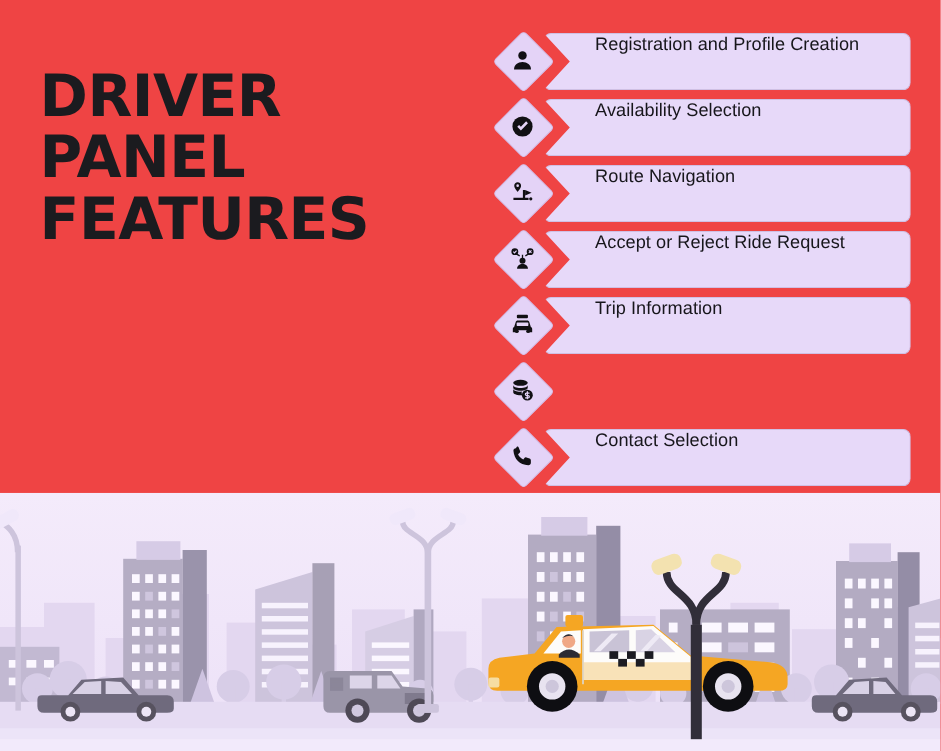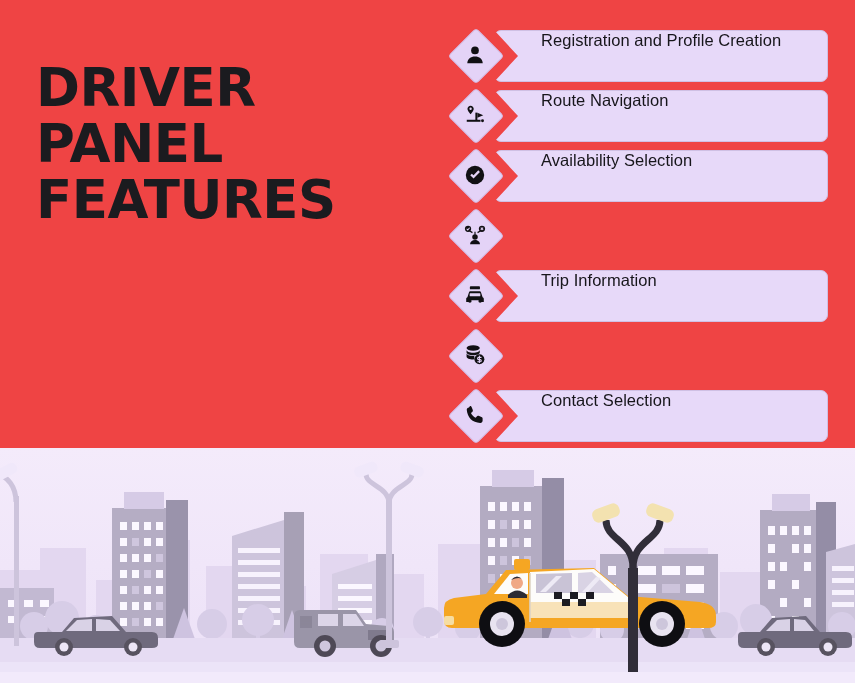--- a/index.html
+++ b/index.html
@@ -422,65 +422,68 @@
       <div class="pill">
         <span class="plabel">Registration and Profile Creation</span>
       </div>
     </div>
 
     <div class="frow">
       <div class="diamond">
         <span class="dshape"></span>
         <span class="ico">
           <svg viewBox="0 0 24 24">
+            <circle cx="12" cy="12" r="10"></circle>
+            <path d="M6.8 12.3l3.6 3.6 7-7.2-1.8-1.8-5.2 5.4-1.8-1.8z" fill="#e4d3f7"></path>
+          </svg>
+        </span>
+      </div>
+      <div class="pill">
+        <span class="plabel">Availability Selection</span>
+      </div>
+    </div>
+
+    <div class="frow">
+      <div class="diamond">
+        <span class="dshape"></span>
+        <span class="ico">
+          <svg viewBox="0 0 24 24">
             <path d="M7.2 1.8c-1.9 0-3.4 1.5-3.4 3.4 0 2.5 3.4 6 3.4 6s3.4-3.5 3.4-6c0-1.9-1.5-3.4-3.4-3.4zm0 4.7a1.3 1.3 0 1 1 0-2.6 1.3 1.3 0 0 1 0 2.6z"></path>
             <path d="M14.6 9.4v9.1h-2.2V9.4z"></path>
             <path d="M14.6 9.6l6.4 2.6-6.4 2.7z"></path>
             <path d="M3 17.2h15v2.2H3z"></path>
             <circle cx="20.2" cy="18.3" r="1.6"></circle>
           </svg>
         </span>
       </div>
       <div class="pill">
         <span class="plabel">Route Navigation</span>
-      </div>
-    </div>
-
-    <div class="frow">
-      <div class="diamond">
-        <span class="dshape"></span>
-        <span class="ico">
-          <svg viewBox="0 0 24 24">
-            <circle cx="12" cy="12" r="10"></circle>
-            <path d="M6.8 12.3l3.6 3.6 7-7.2-1.8-1.8-5.2 5.4-1.8-1.8z" fill="#e4d3f7"></path>
-          </svg>
-        </span>
-      </div>
-      <div class="pill">
-        <span class="plabel">Availability Selection</span>
       </div>
     </div>
 
     <div class="frow">
       <div class="diamond">
         <span class="dshape"></span>
         <span class="ico">
           <svg viewBox="0 0 24 24">
             <circle cx="12" cy="14.2" r="3"></circle>
             <path d="M6.6 22.2c0-3 2.4-4.8 5.4-4.8s5.4 1.8 5.4 4.8z"></path>
             <path d="M12 11.6V8.4" stroke="#111014" stroke-width="1.3"></path>
             <path d="M9.2 9.4 L5.4 7.2" stroke="#111014" stroke-width="1.3"></path>
             <path d="M14.8 9.4 L18.6 7.2" stroke="#111014" stroke-width="1.3"></path>
             <circle cx="4.4" cy="5.2" r="3.4"></circle>
             <circle cx="19.6" cy="5.2" r="3.4"></circle>
             <path d="M2.9 5.2l1.2 1.3 2-2.4" stroke="#e4d3f7" stroke-width="1.1" fill="none"></path>
             <path d="M18.3 3.9l2.6 2.6M20.9 3.9l-2.6 2.6" stroke="#e4d3f7" stroke-width="1.1" fill="none"></path>
           </svg>
         </span>
       </div>
+      <div class="pill">
+        <span class="plabel">Accept or Reject Ride Request</span>
+      </div>
     </div>
 
     <div class="frow">
       <div class="diamond">
         <span class="dshape"></span>
         <span class="ico">
           <svg viewBox="0 0 24 24">
             <rect x="6.4" y="2.4" width="11" height="3.4" rx="1"></rect>
             <path d="M2.4 16.4c0-1 .5-1.6 1.3-1.9l1.6-5c.3-1 1-1.5 2-1.5h9.4c1 0 1.7.5 2 1.5l1.6 5c.8.3 1.3.9 1.3 1.9v3.2h-3.2v-1.8H5.6v1.8H2.4z"></path>
             <rect x="6.2" y="10" width="11.6" height="3.4" rx=".6" fill="#e4d3f7"></rect>

